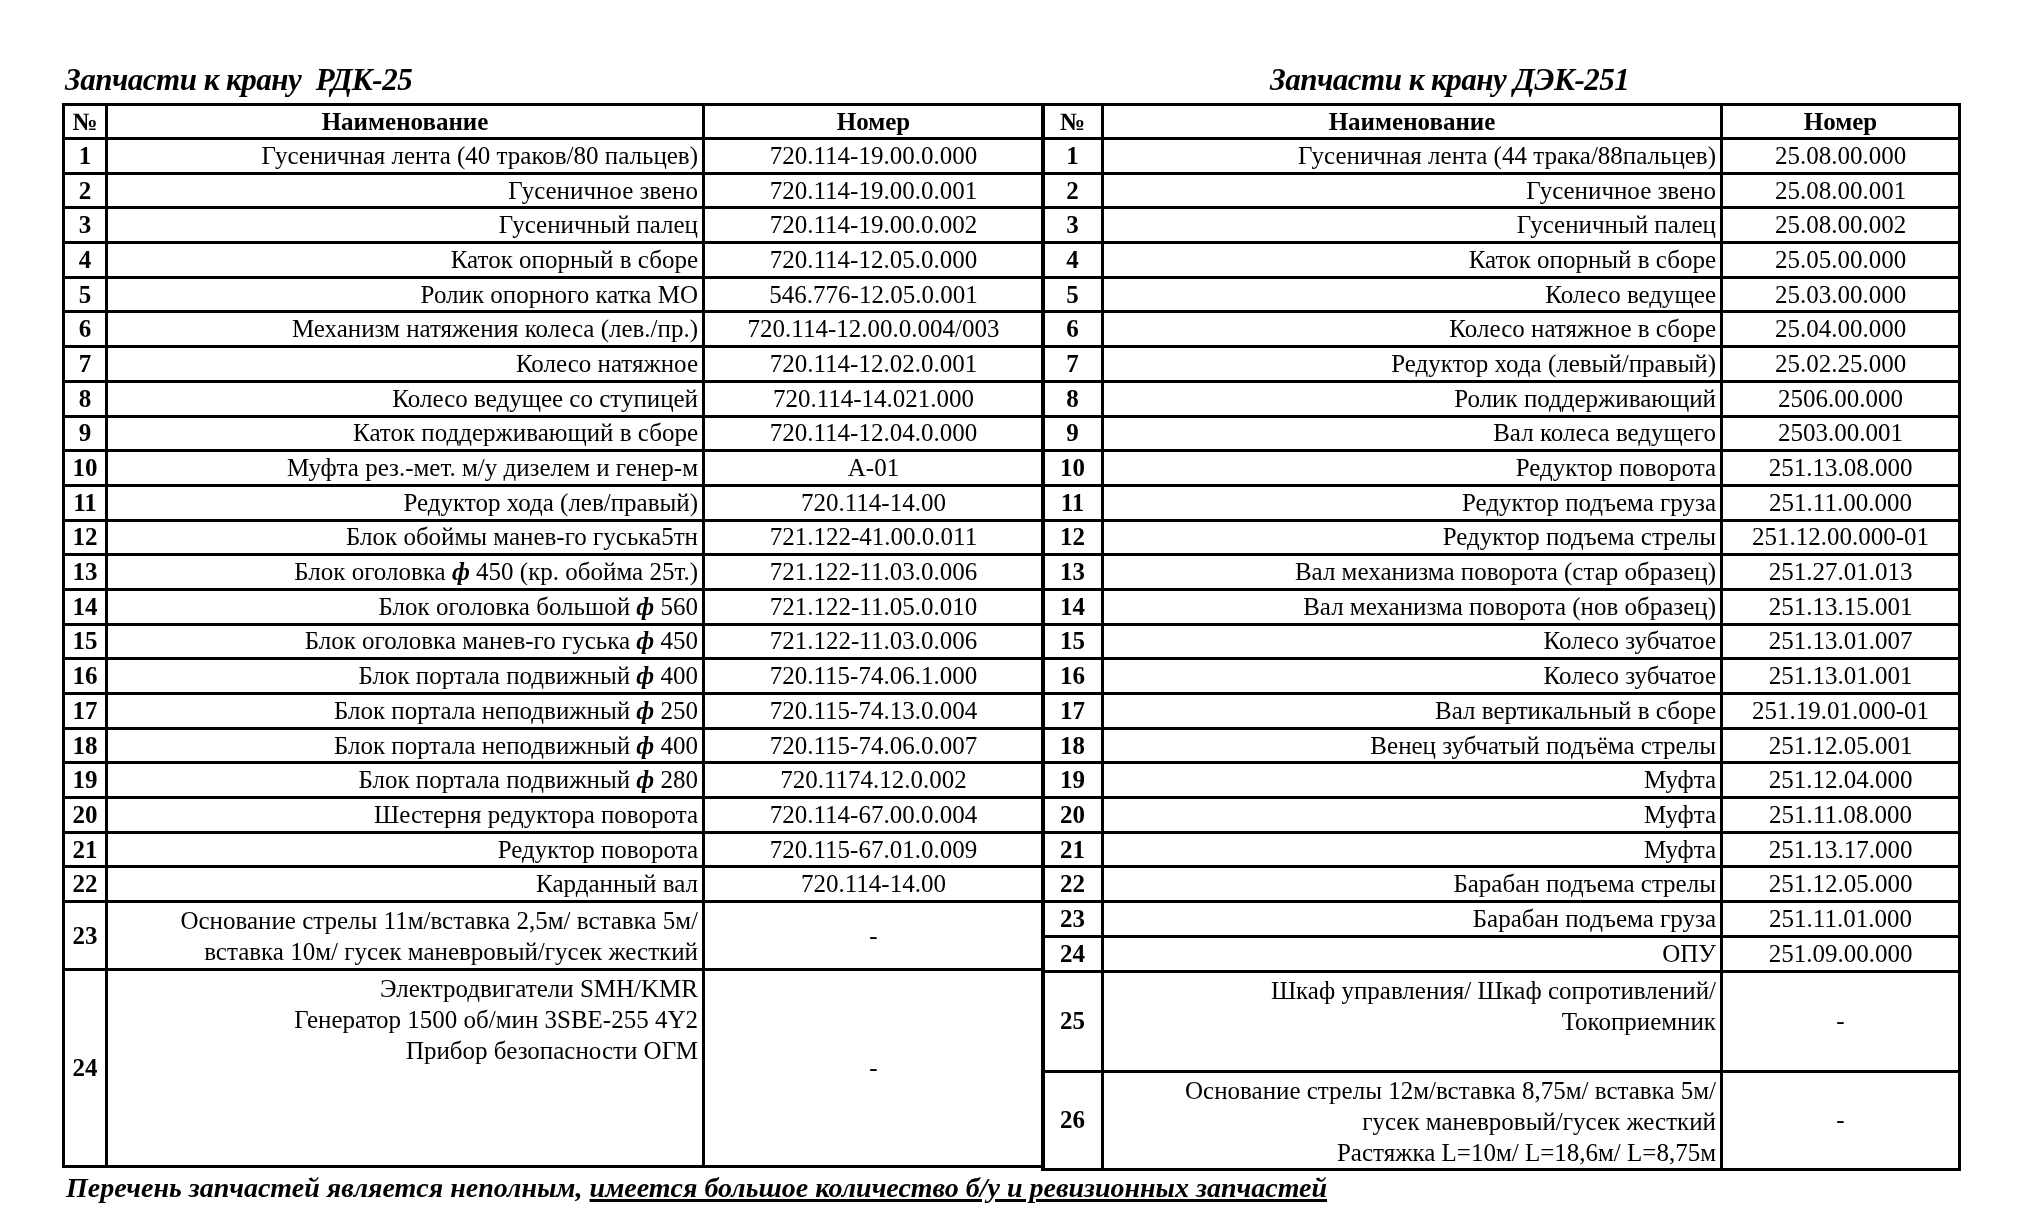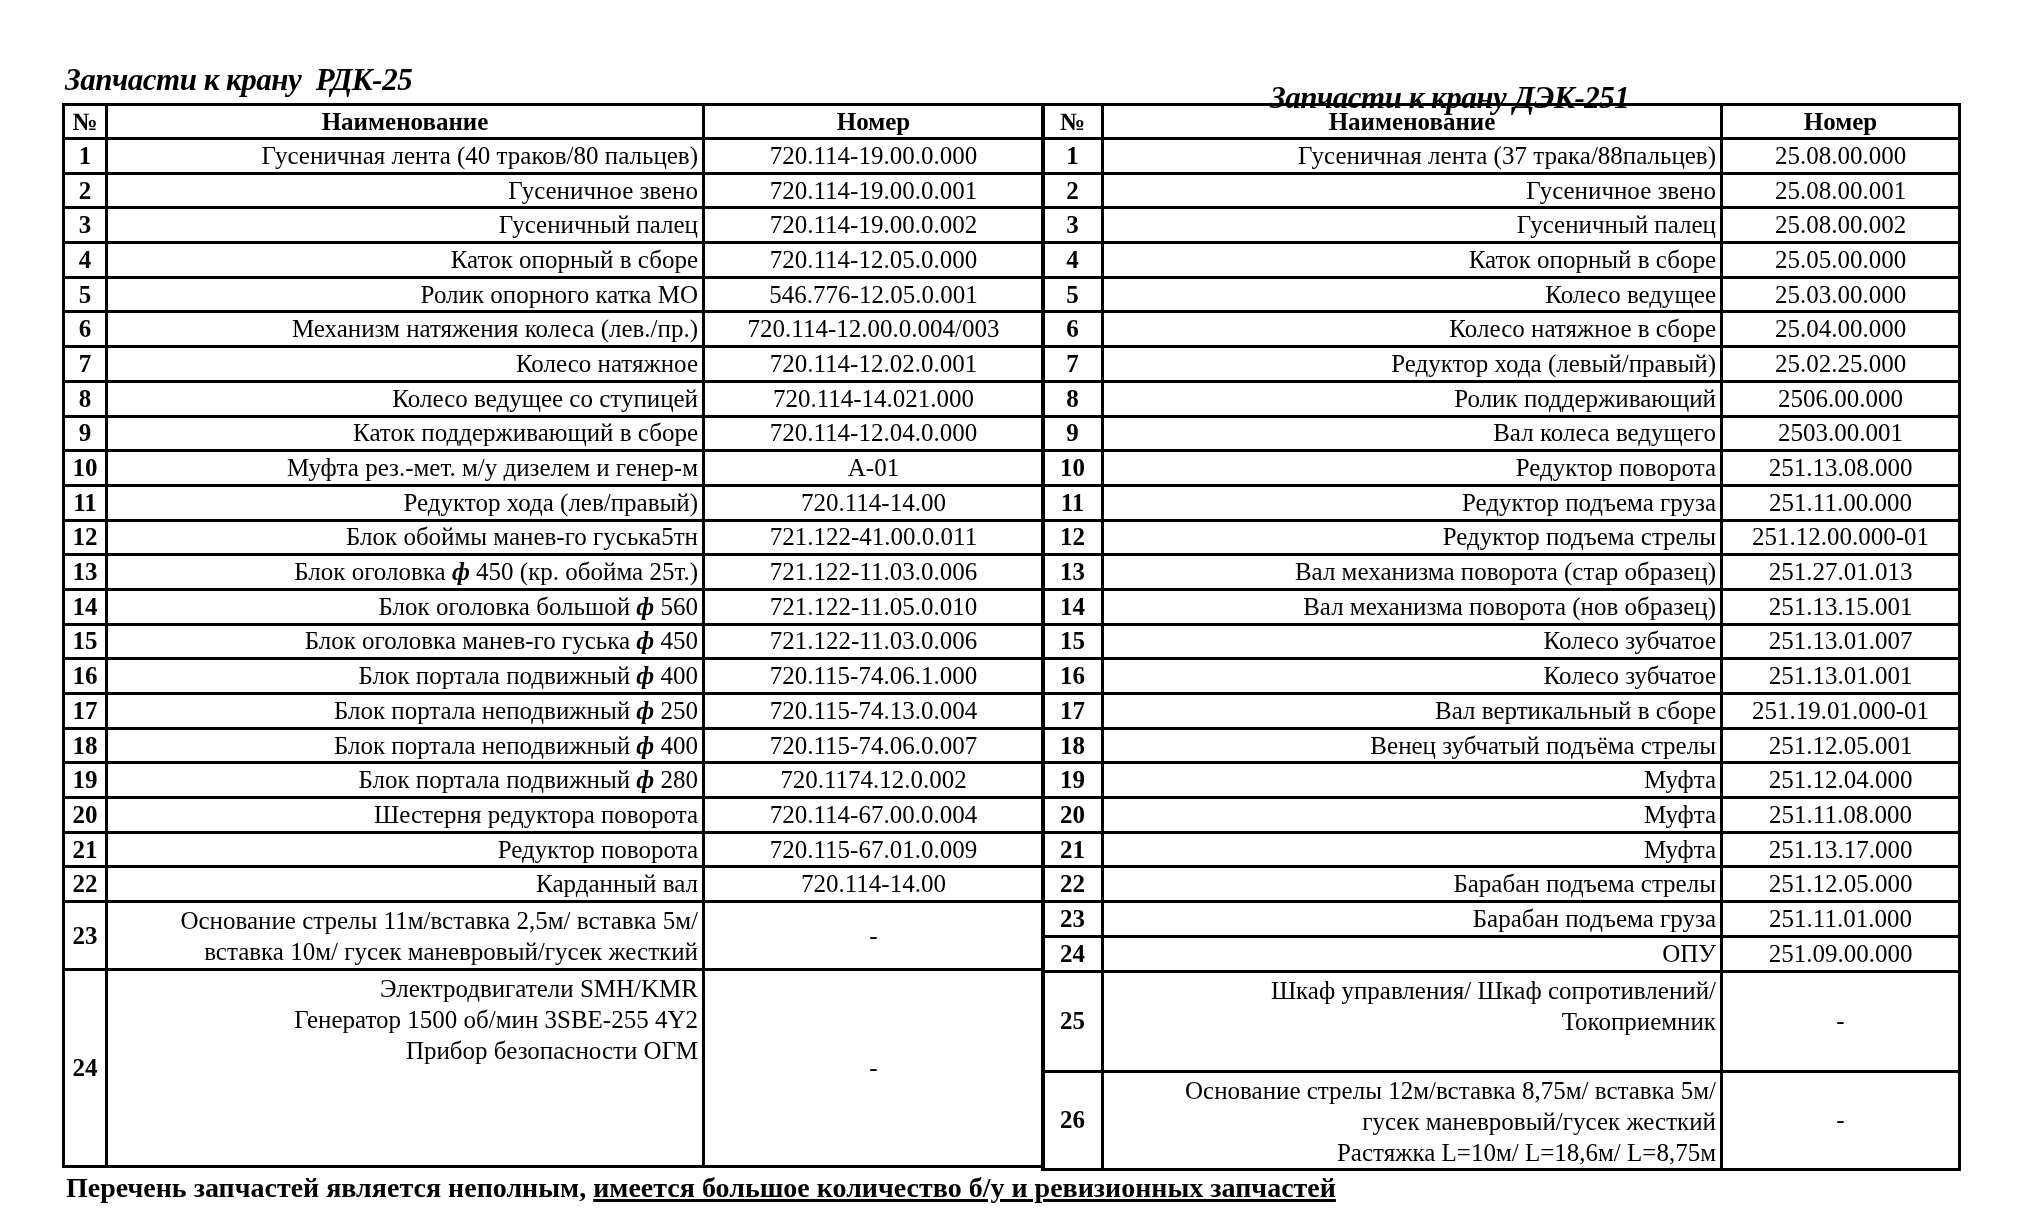--- a/index.html
+++ b/index.html
@@ -1,34 +1,34 @@
 <!DOCTYPE html>
 <html><head>
 <meta charset="utf-8">
 <style>
   html, body { margin:0; padding:0; background:#ffffff; }
   body { width:2023px; height:1225px; position:relative; overflow:hidden;
          font-family:"Liberation Serif", serif; color:#000; }
   .title { position:absolute; top:62px; font-style:italic; font-weight:bold;
            font-size:31px; letter-spacing:-0.5px; white-space:pre; }
   #title-left { left:65px; }
-  #title-right { left:1270px;margin-top:18px; }
+  #title-right { left:1270px; }
   .grid { position:absolute; top:103px; border-collapse:collapse;
           table-layout:fixed; }
   .grid td, .grid th { border:3px solid #000; padding:0 4px; font-size:25px;
           line-height:28px; white-space:nowrap; overflow:hidden; }
   .grid th { font-weight:bold; text-align:center; height:28px; }
   .grid td.num { font-weight:bold; text-align:center; padding:0; font-size:25px; }
   .grid td.name { text-align:right; }
   .grid td.code { text-align:center; }
   .grid td.multi { white-space:pre-line; vertical-align:top; line-height:31px; padding-top:2px; }
   #table-left { left:62px; width:980px; }
   #table-right { left:1041px; width:917px; }
   .phi { font-weight:bold; font-style:italic; }
-  .footer { position:absolute; left:66px; top:1172px; 
+  .footer { position:absolute; left:66px; top:1172px; font-style:italic;
             font-weight:bold; font-size:28px; white-space:pre; }
   .footer .u { text-decoration:underline; text-decoration-thickness:3px; }
 </style>
 </head>
 <body>
 
 <div class="title" id="title-left">Запчасти к крану  РДК-25</div>
 <div class="title" id="title-right">Запчасти к крану ДЭК-251</div>
 
 <table class="grid" id="table-left">
@@ -180,21 +180,21 @@
   <thead>
     <tr style="height:34px">
       <th>№</th>
       <th>Наименование</th>
       <th>Номер</th>
     </tr>
   </thead>
   <tbody id="tbody-right">
       <tr style="height: 34.7px;">
         <td class="num">1</td>
-        <td class="name">Гусеничная лента (37 трака/88пальцев)</td>
+        <td class="name">Гусеничная лента (44 трака/88пальцев)</td>
         <td class="code">25.08.00.000</td>
       </tr>
       <tr style="height: 34.7px;">
         <td class="num">2</td>
         <td class="name">Гусеничное звено</td>
         <td class="code">25.08.00.001</td>
       </tr>
       <tr style="height: 34.7px;">
         <td class="num">3</td>
         <td class="name">Гусеничный палец</td>

